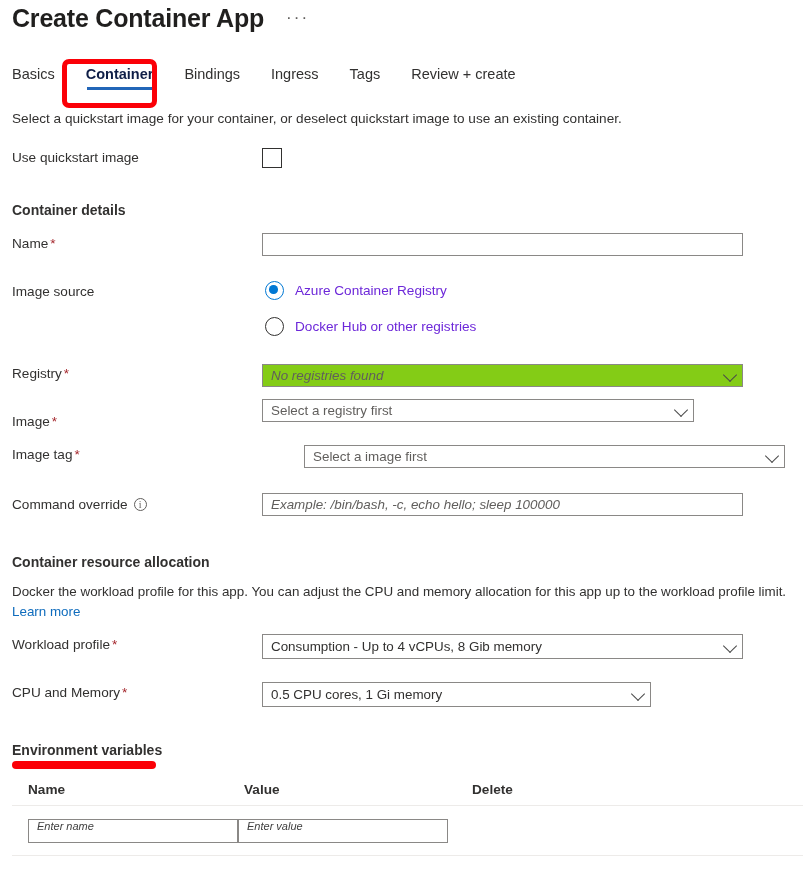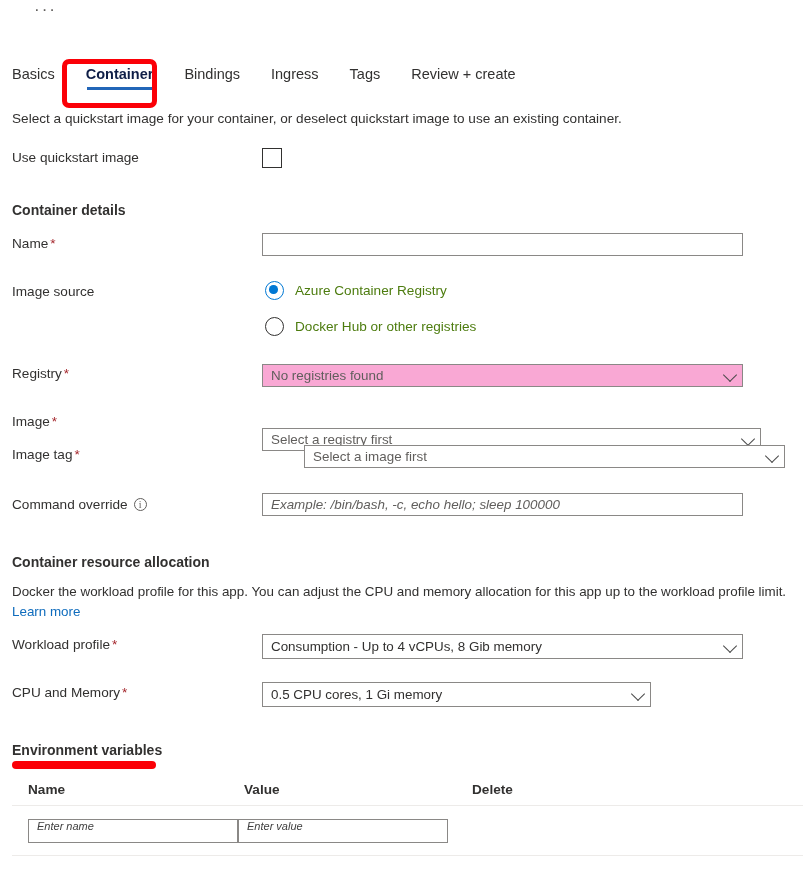--- a/index.html
+++ b/index.html
@@ -118,21 +118,21 @@
     box-sizing: border-box;
     border: 1px solid #8a8886;
     background: #ffffff;
     height: 23px;
     font-size: 13.4px;
     color: #323130;
     display: flex;
     align-items: center;
     padding: 0 8px;
   }
-  .ctl.dim { background: #f9a8d4; color: #605e5c; }
+  .ctl.dim { background: #84cc16; color: #605e5c; font-style: italic; }
   .ctl .ph { color: #605e5c; font-style: italic; }
   .ctl .val { color: #323130; }
   .chev {
     position: absolute;
     right: 7px;
     top: 50%;
     width: 9px;
     height: 9px;
     margin-top: -6px;
     border-right: 1.4px solid #4a4a4a;
@@ -176,21 +176,21 @@
     content: "";
     position: absolute;
     left: 3.4px; top: 3.4px;
     width: 8.5px; height: 8.5px;
     border-radius: 50%;
     background: #0078d4;
   }
   .radio-label {
     margin-left: 11px;
     font-size: 13.6px;
-    color: #4d7c0f;
+    color: #6d28d9;
     white-space: nowrap;
   }
 
   
   .info-icon {
     display: inline-block;
     width: 13px;
     height: 13px;
     border-radius: 50%;
     border: 1.1px solid #605e5c;
@@ -283,20 +283,21 @@
     align-items: flex-start;
     padding: 0 8px;
   }
   .env-input-name  { width: 210px; margin-left: 16px; }
   .env-input-value { width: 210px; margin-left: 0; }
 </style>
 </head>
 <body>
 
 <div class="page-header">
+  <span class="page-title">Create Container App</span>
   <span class="title-ellipsis">···</span>
 </div>
 
 <div class="tabs">
   <div class="tab">
     <span>Basics</span>
   </div>
   <div class="tab selected">
     <span>Container</span>
     <span class="tab-underline"></span>
@@ -344,21 +345,21 @@
   <span>Registry</span><span class="req">*</span>
 </div>
 <div class="ctl dim" style="top:364px; width:481px;">
   <span>No registries found</span>
   <span class="chev"></span>
 </div>
 
 <div class="field-label" style="top:414px">
   <span>Image</span><span class="req">*</span>
 </div>
-<div class="ctl" style="top:428px; width:499px; color:#605e5c;">
+<div class="ctl" style="top:399px; width:432px; color:#605e5c;">
   <span>Select a registry first</span>
   <span class="chev"></span>
 </div>
 
 <div class="field-label" style="top:447px">
   <span>Image tag</span><span class="req">*</span>
 </div>
 <div class="ctl" style="top:445px; width:481px; color:#605e5c;margin-left:42px;">
   <span>Select a image first</span>
   <span class="chev"></span>

